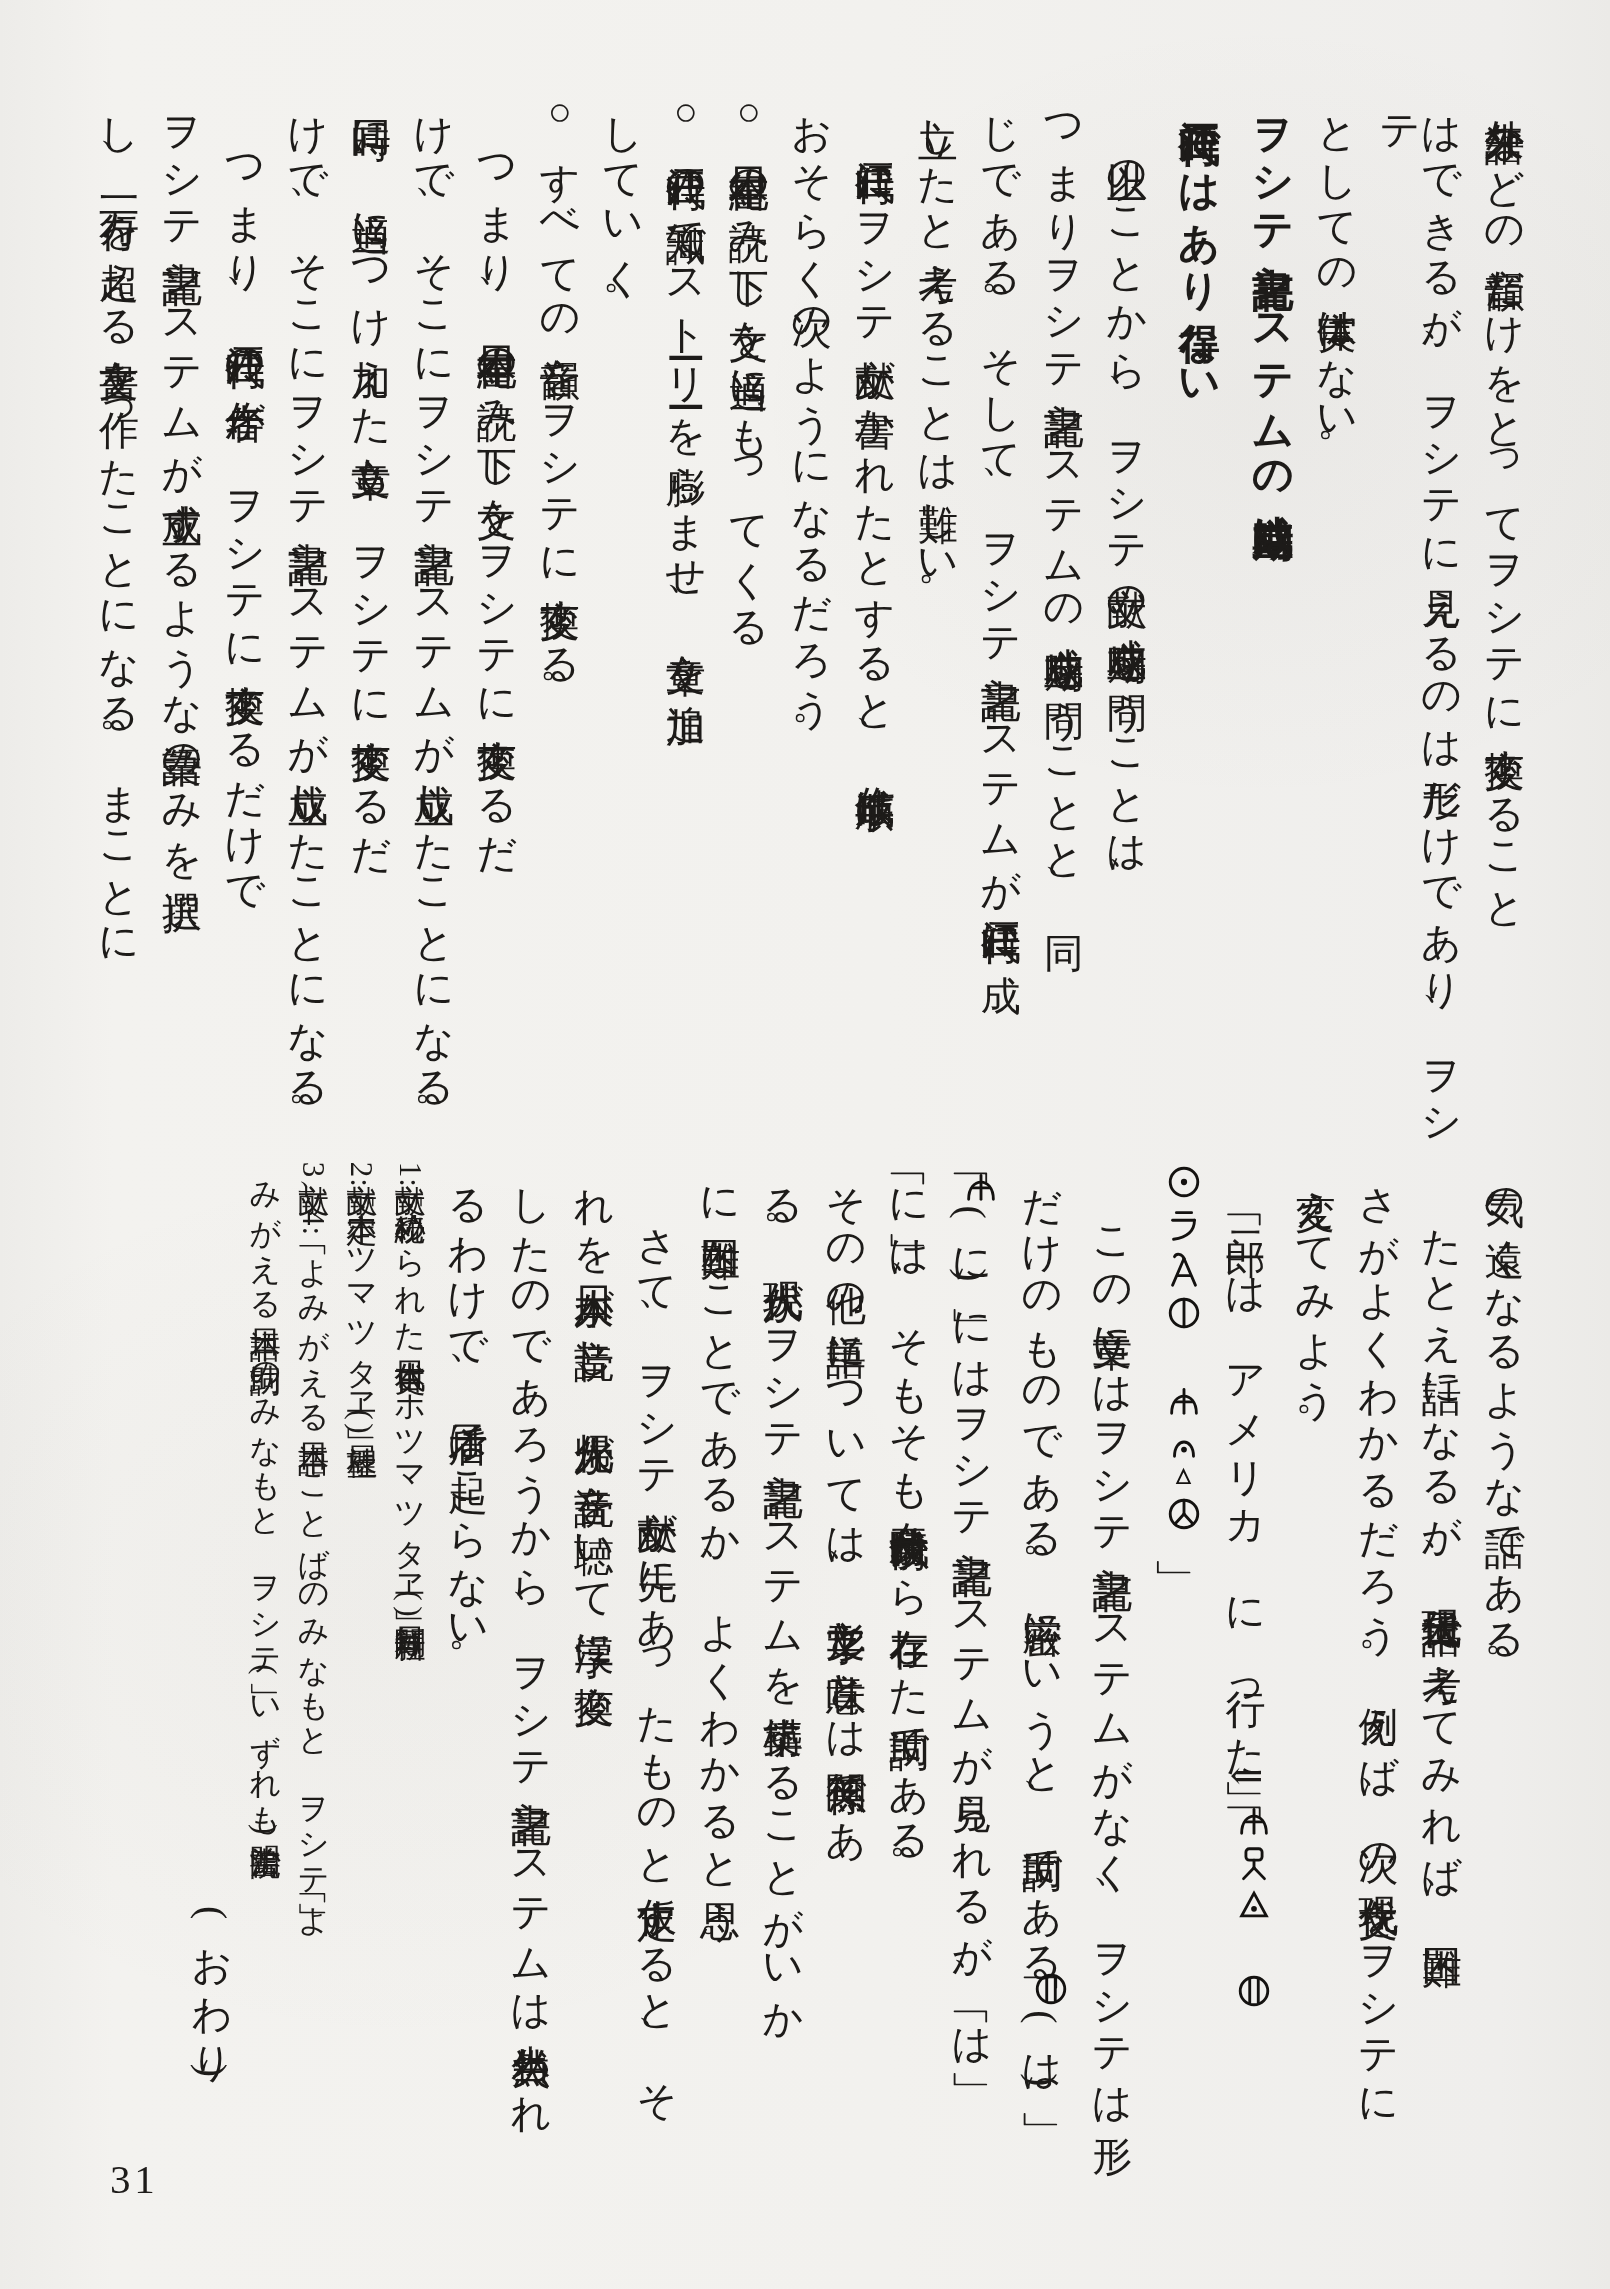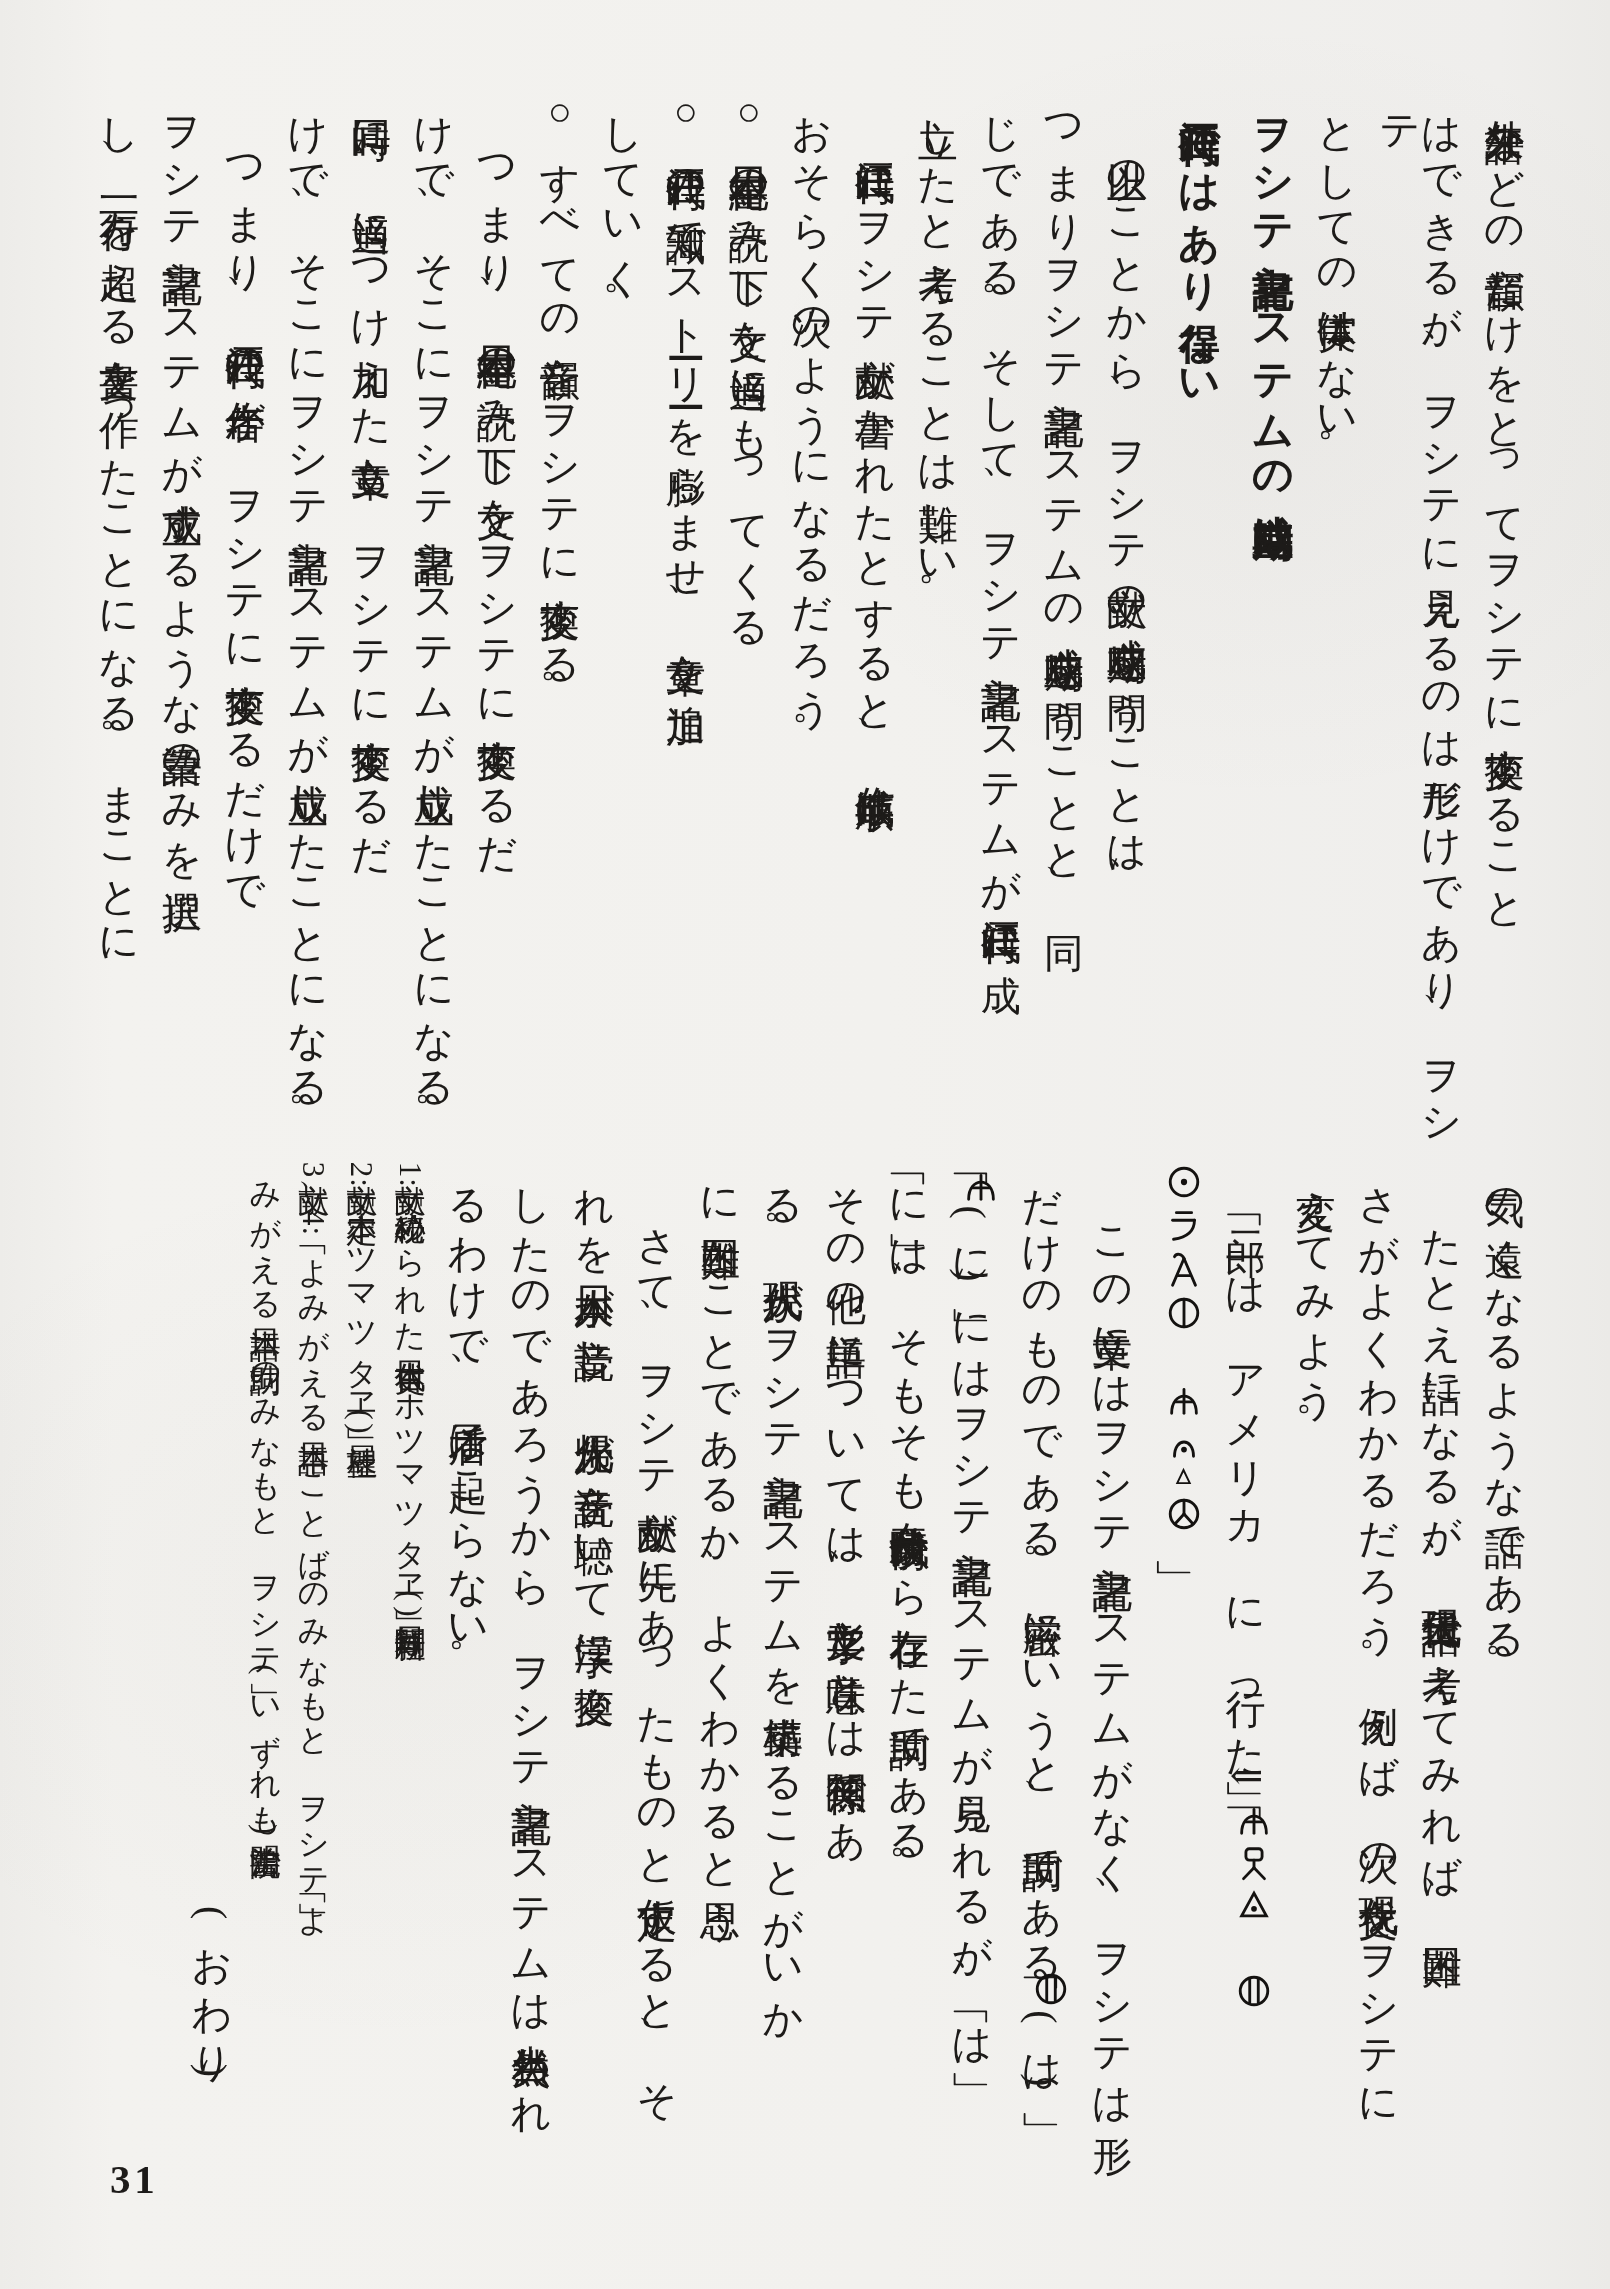--- a/index.html
+++ b/index.html
@@ -52,21 +52,20 @@
     margin:2.8px 0;
     vertical-align:middle;
     color:#141210;
   }
   .wg-small{ width:25px;height:25px;margin:1.9px 0; }
   .pagenum{
     position:absolute;
     left:110px; top:2155px;
     font-size:41px;
     letter-spacing:3.7px;
-    font-weight:bold;
   }
 </style>
 </head>
 <body>
 
 <div class="page">
   <div class="vblock upper">
       <div class="col">外来語などの音韻だけをとってヲシテに変換すること</div>
       <div class="col">はできるが、ヲシテに見えるのは形だけであり、ヲシテ</div>
       <div class="col">としての実体はない。</div>

